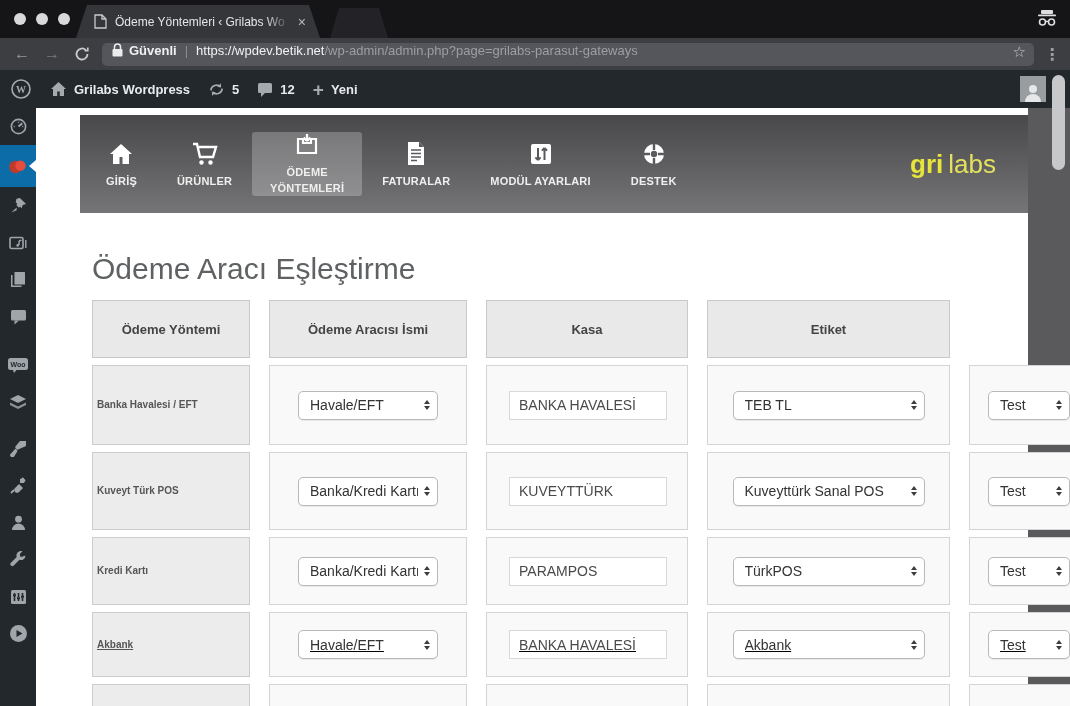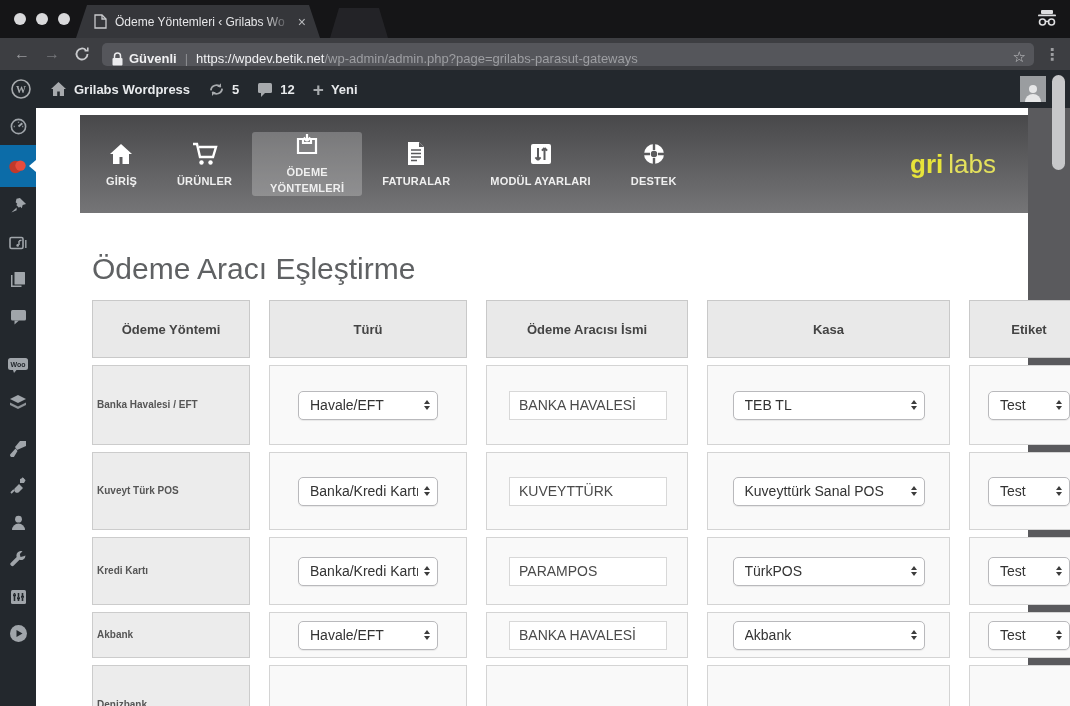--- a/index.html
+++ b/index.html
@@ -18,21 +18,21 @@
     clip-path:polygon(9px 0, calc(100% - 9px) 0, 100% 100%, 0 100%); }
   .tab-title { color:#e6e6e8; font-size:12px; white-space:nowrap; overflow:hidden; width:176px; margin-left:8px;
     -webkit-mask-image:linear-gradient(90deg,#000 85%,transparent); mask-image:linear-gradient(90deg,#000 85%,transparent); }
   .tab-close { color:#b9babd; font-size:14px; margin-left:auto; line-height:1; }
   #incognito { position:absolute; right:12px; top:8px; color:#dedee0; }
 
   #toolbar { left:0; top:38px; width:1070px; height:32px; background:#3d3e42; display:flex; align-items:center; }
   .navbtn { font-size:16px; line-height:1; margin-left:14px; color:#9a9b9f; }
   #reload-icon { color:#c9cacd; margin-left:14px; }
   #omnibox { margin-left:12px; width:942px; height:23px; background:#55565b; border-radius:5px;
-    display:flex; align-items:flex-end; padding:0 8px 0 10px; }
+    display:flex; align-items:flex-start; padding:0 8px 0 10px; }
   .omni-secure { color:#f0f0f2; font-size:13px; font-weight:bold; margin-left:6px; }
   .omni-sep { color:#8b8c90; margin:0 8px; font-size:13px; }
   .omni-domain { color:#f2f2f4; font-size:13px; }
   .omni-path { color:#9d9ea2; font-size:13px; white-space:nowrap; }
   .omni-star { margin-left:auto; color:#c3c4c7; font-size:15px; }
   #menu-dots { color:#9d9ea1; font-size:16px; font-weight:bold; margin-left:10px; margin-right:10px; letter-spacing:0; }
 
   
   #adminbar { left:0; top:70px; width:1070px; height:38px; background:#23282d; display:flex; align-items:center; color:#e8eaec; }
   .ab-item { display:flex; align-items:center; gap:7px; margin-left:18px; font-size:13px; }
@@ -71,21 +71,21 @@
   #page-title { left:92px; top:252px; font-size:30px; color:#5f6163; font-weight:400; }
 
   
   #ptable { left:92px; top:300px; width:928px; display:flex; flex-direction:column; gap:7px; }
   .trow { display:grid; grid-template-columns:158px 198px 202px 243px 120px; gap:19px; }
   .cell { border:1px solid #d4d4d4; background:#f9f9f9; display:flex; align-items:center; justify-content:center; }
   .hcell { height:58px; background:#e9e9e9; border-color:#c9c9c9; font-size:13px; font-weight:bold; color:#444; }
   .mcell { background:#ececec; border-color:#cccccc; justify-content:flex-start; padding:0 12px 0 4px;
     font-size:10px; font-weight:bold; color:#555; line-height:1.55; }
   .h80 > .cell { height:80px; } .h78 > .cell { height:78px; } .h68 > .cell { height:68px; }
-  .h63 > .cell { height:46px; } .h80c > .cell { height:80px; }
+  .h63 > .cell { height:65px;text-decoration:underline; } .h80c > .cell { height:80px; }
 
   .msel { height:29px; background:#fff; border:1px solid #b9b9bc; border-radius:5px;
     box-shadow:0 1px 1px rgba(0,0,0,.07); display:flex; align-items:center; padding:0 7px 0 11px;
     font-size:14px; color:#333; }
   .msel .val { flex:1; white-space:nowrap; overflow:hidden; }
   .arrows { display:flex; flex-direction:column; gap:2px; margin-left:6px; }
   .arrows i { display:block; width:0; height:0; border-left:3.5px solid transparent; border-right:3.5px solid transparent; }
   .arrows .up { border-bottom:4.5px solid #3c3c3c; }
   .arrows .dn { border-top:4.5px solid #3c3c3c; }
   .w140 { width:140px; } .w192 { width:192px; } .w82 { width:82px;justify-content:flex-end; }
@@ -343,21 +343,20 @@
     <span class="b2">labs</span>
   </div>
 </div>
 
 <h1 id="page-title" class="abs">Ödeme Aracı Eşleştirme</h1>
 
 <div id="ptable" class="abs">
 
   <div class="trow">
     <div class="cell hcell">Ödeme Yöntemi</div>
-    <div class="cell hcell">Türü</div>
     <div class="cell hcell">Ödeme Aracısı İsmi</div>
     <div class="cell hcell">Kasa</div>
     <div class="cell hcell">Etiket</div>
   </div>
 
   <div class="trow h80">
     <div class="cell mcell">Banka Havalesi / EFT</div>
     <div class="cell">
       <div class="msel w140">
         <span class="val">Havale/EFT</span>

